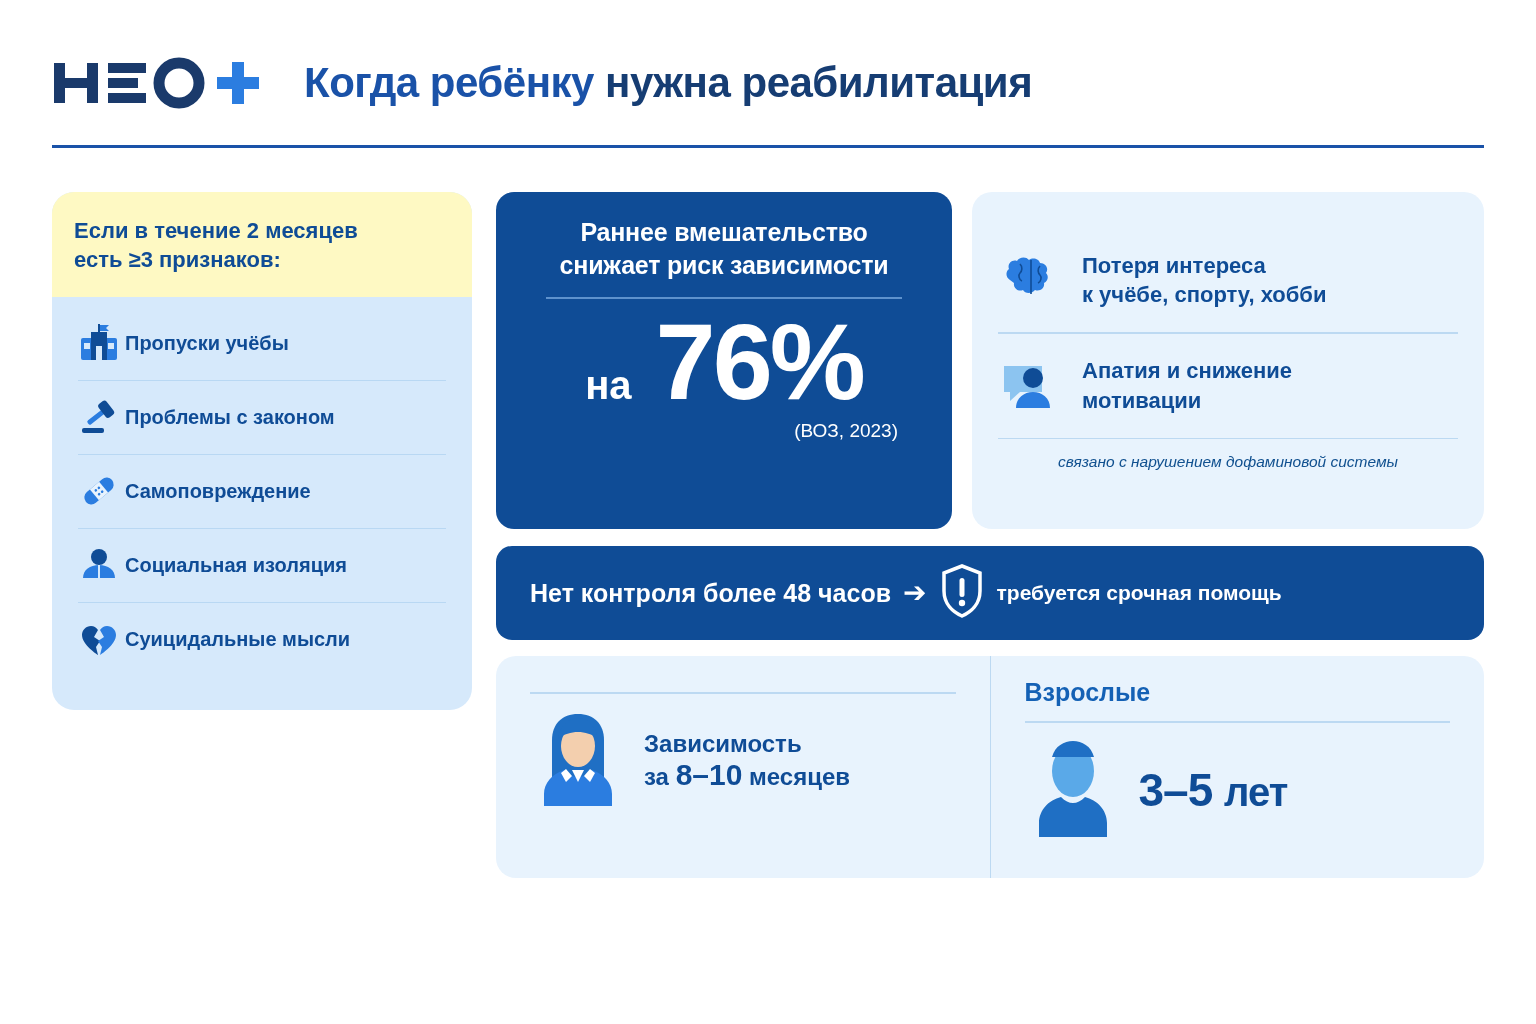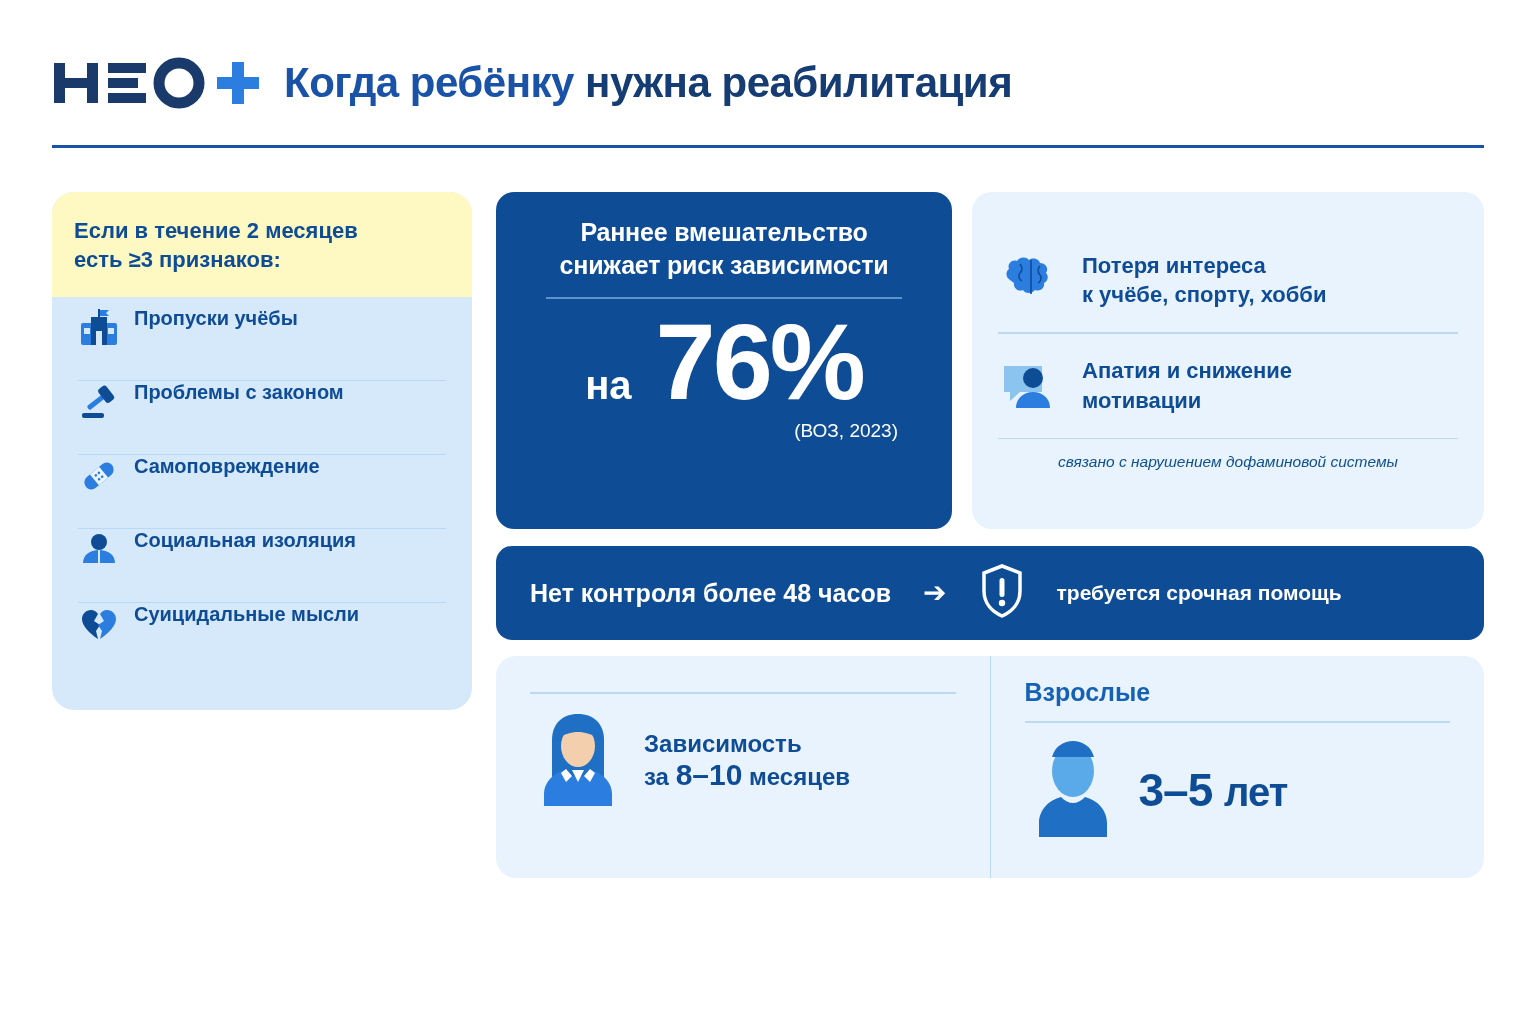--- a/index.html
+++ b/index.html
@@ -14,20 +14,21 @@
   
   .header {
     position: absolute; left: 52px; top: 46px; right: 52px; height: 74px;
     display: flex; align-items: center; gap: 22px;
   }
   .logo { display: flex; align-items: center; height: 56px; }
   .logo svg { display: block; }
   .header-title {
     font-size: 42px; font-weight: bold; letter-spacing: -0.5px;
     white-space: nowrap;
+    margin-left: 20px;
   }
   .header-title .accent { color: #1a52a8; }
   .header-title .dark { color: #163d73; }
   .header-rule {
     position: absolute; left: 52px; top: 145px; width: 1432px; height: 3px;
     background: #1a52a8;
   }
 
   
   .left-card {
@@ -36,21 +37,21 @@
   }
   .left-head {
     background: #fef9c3; padding: 24px 22px 22px;
     text-align: left;
   }
   .left-head-line {
     color: #0f4c96; font-size: 22px; font-weight: bold; line-height: 1.33;
   }
   .left-list { padding: 10px 26px 0 26px; }
   .left-item {
-    display: flex; align-items: flex-start; gap: 14px;
+    display: flex; align-items: center; gap: 5px;
     height: 74px; border-bottom: 1.5px solid #b9d8f3;
   }
   .left-item:last-child { border-bottom: none; }
   .left-item .label {
     color: #0f4c96; font-size: 20px; font-weight: bold;
   }
   .ico { width: 42px; height: 42px; flex: 0 0 42px; display: block; }
 
   
   .stat-card {
@@ -85,21 +86,21 @@
   .right-sep { height: 1.5px; background: #bcd9f2; width: 100%; }
   .right-note {
     color: #10508f; font-size: 15.5px; font-style: italic; text-align: center;
     padding-top: 14px;
   }
 
   
   .urgent {
     position: absolute; left: 496px; top: 546px; width: 988px; height: 94px;
     background: #0f4c96; border-radius: 16px; color: #fff;
-    display: flex; align-items: center; padding: 0 34px; gap: 32px;
+    display: flex; align-items: center; padding: 0 34px; gap: 12px;
   }
   .urgent-main { font-size: 25px; font-weight: bold; }
   .urgent-arrow { font-size: 28px; line-height: 1; }
   .urgent-tail { font-size: 21px; font-weight: bold; }
 
   
   .compare {
     position: absolute; left: 496px; top: 656px; width: 988px; height: 222px;
     background: #e8f3fd; border-radius: 20px; display: flex;
   }

